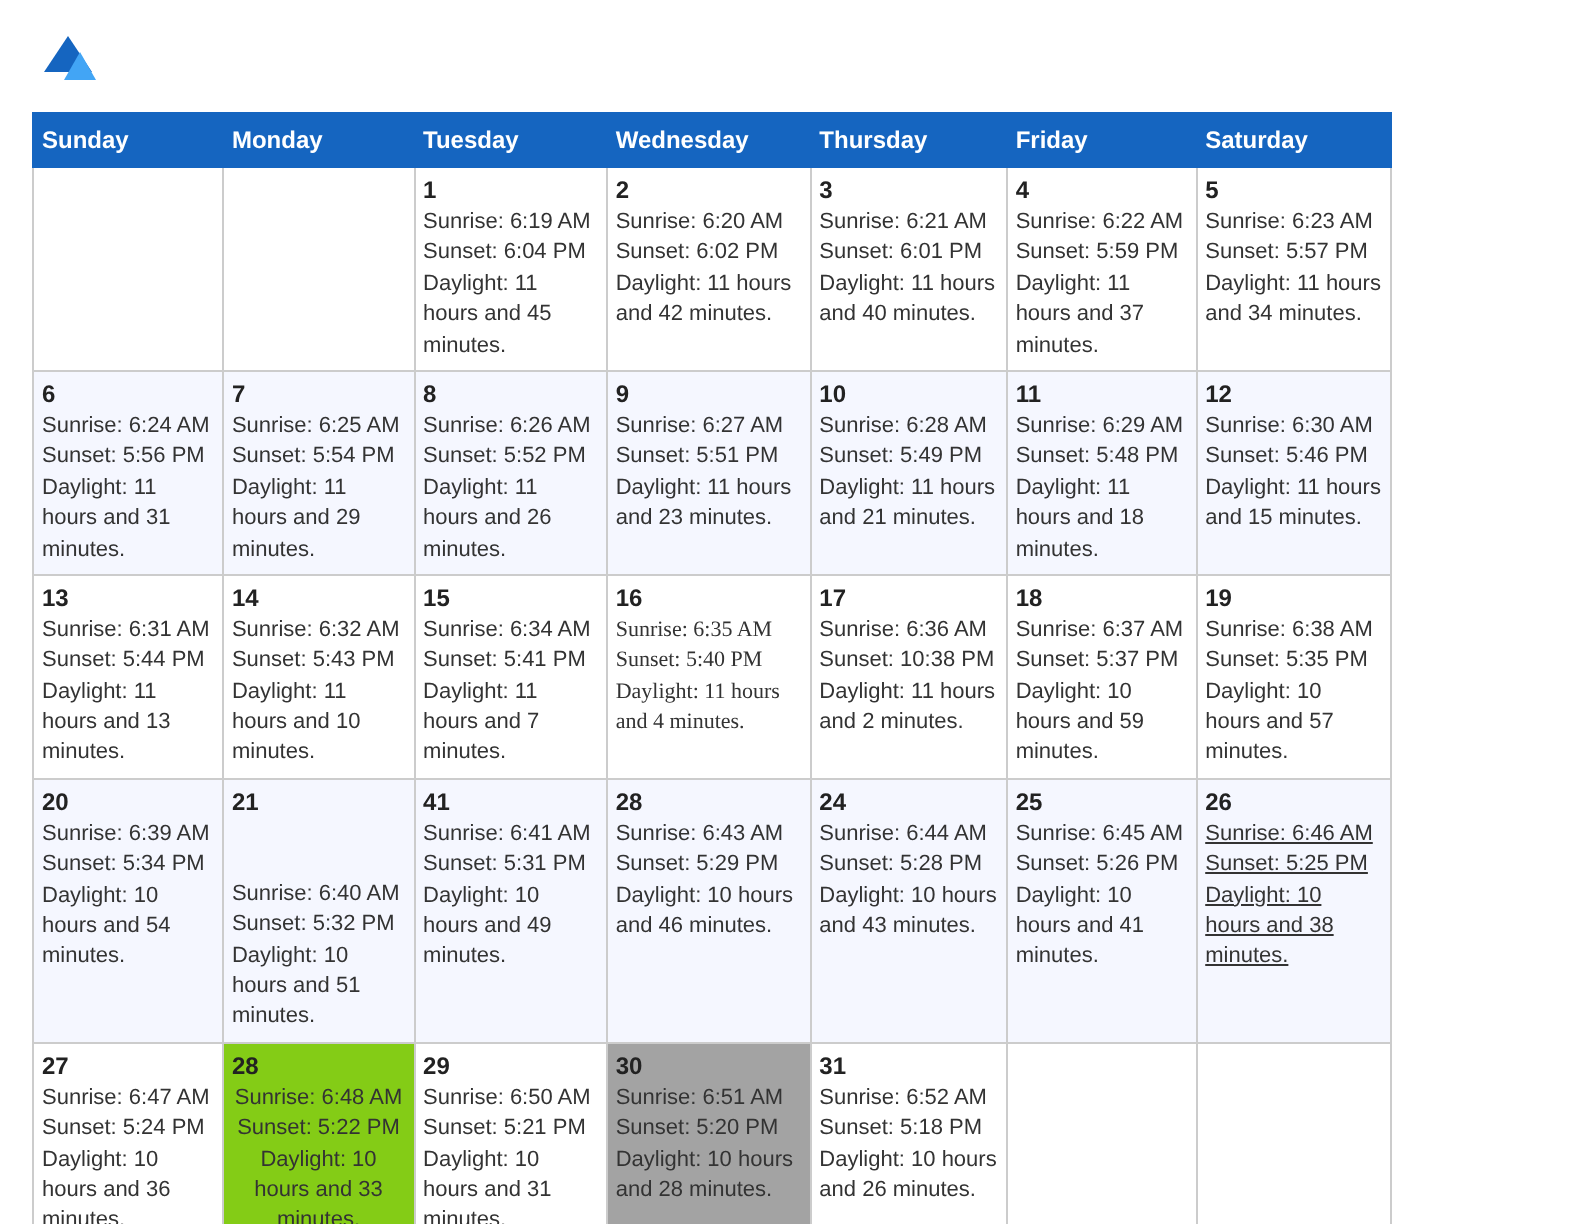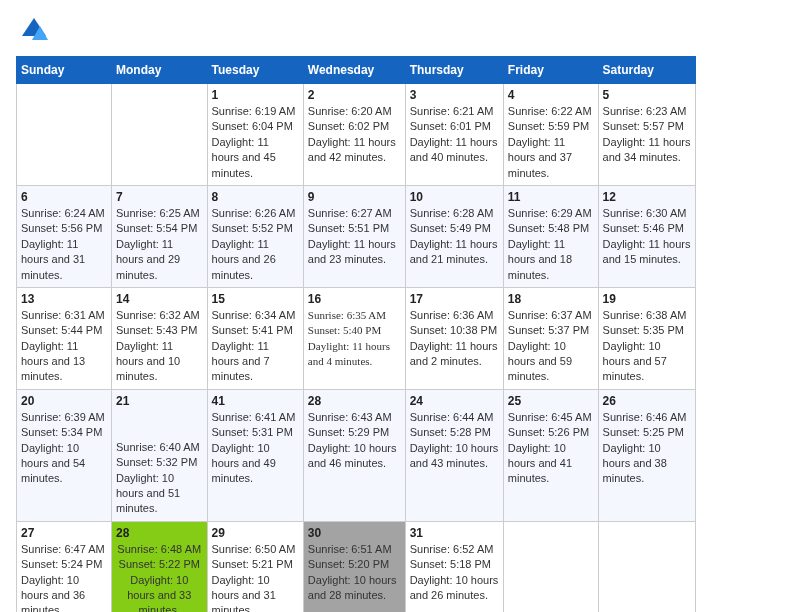--- a/index.html
+++ b/index.html
@@ -287,21 +287,21 @@
 Daylight: 10 hours and 43 minutes.</div>
           </td>
           <td style="background: rgb(245, 247, 255);">
             <div class="cell-day">25</div>
             <div class="cell-info" style="white-space: pre-line;">Sunrise: 6:45 AM
 Sunset: 5:26 PM
 Daylight: 10 hours and 41 minutes.</div>
           </td>
           <td style="background: rgb(245, 247, 255);">
             <div class="cell-day">26</div>
-            <div class="cell-info" style="white-space: pre-line;">Sunrise: 6:46 AM
+            <div class="cell-info" style="white-space: pre-line; text-decoration: underline;">Sunrise: 6:46 AM
 Sunset: 5:25 PM
 Daylight: 10 hours and 38 minutes.</div>
           </td>
         </tr>
         <tr>
           <td style="background: rgb(255, 255, 255);">
             <div class="cell-day">27</div>
             <div class="cell-info" style="white-space: pre-line;">Sunrise: 6:47 AM
 Sunset: 5:24 PM
 Daylight: 10 hours and 36 minutes.</div>

